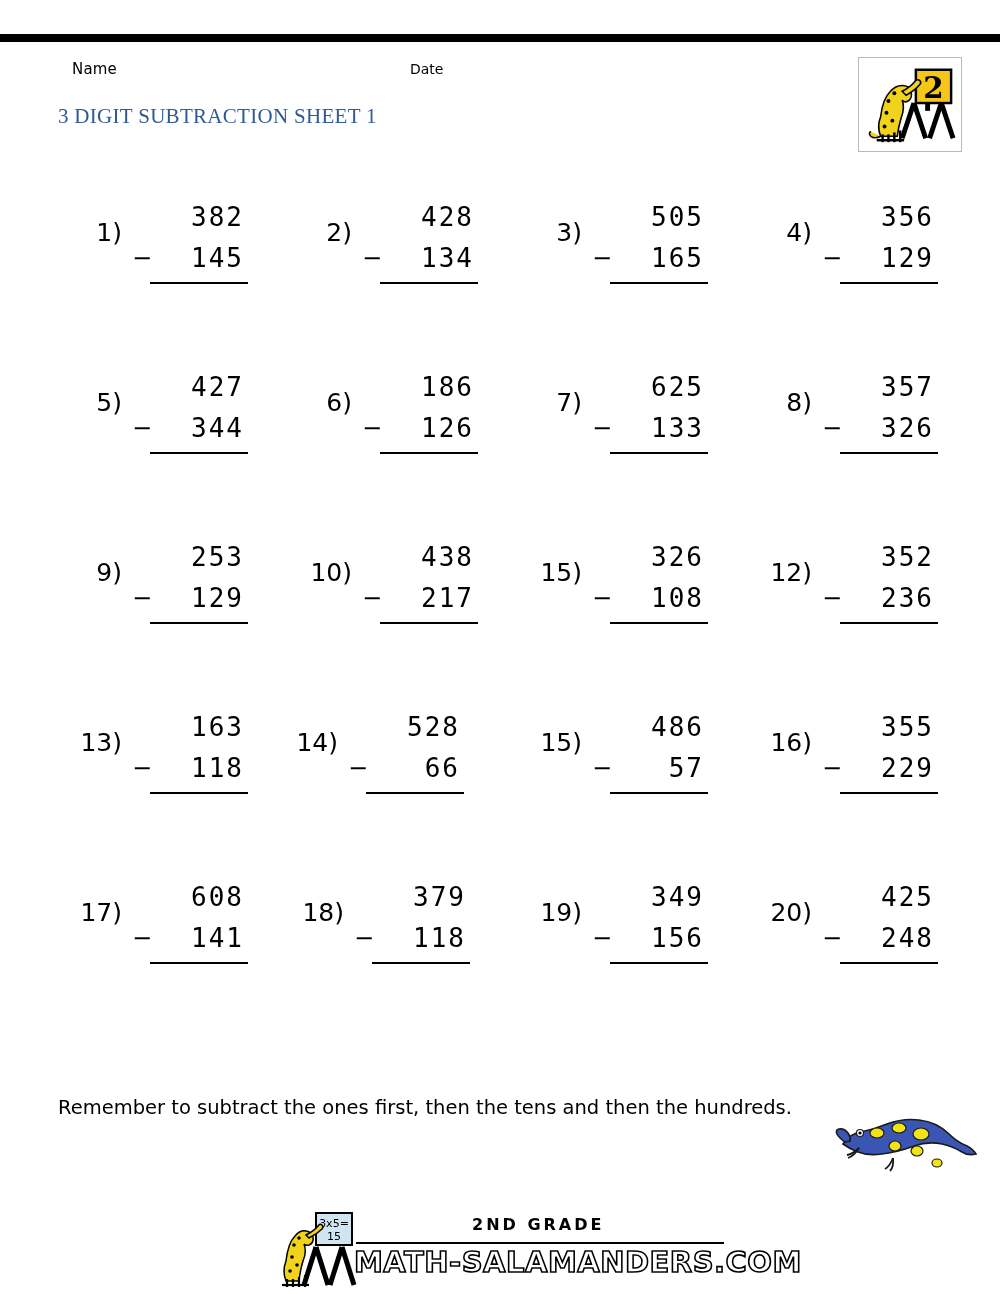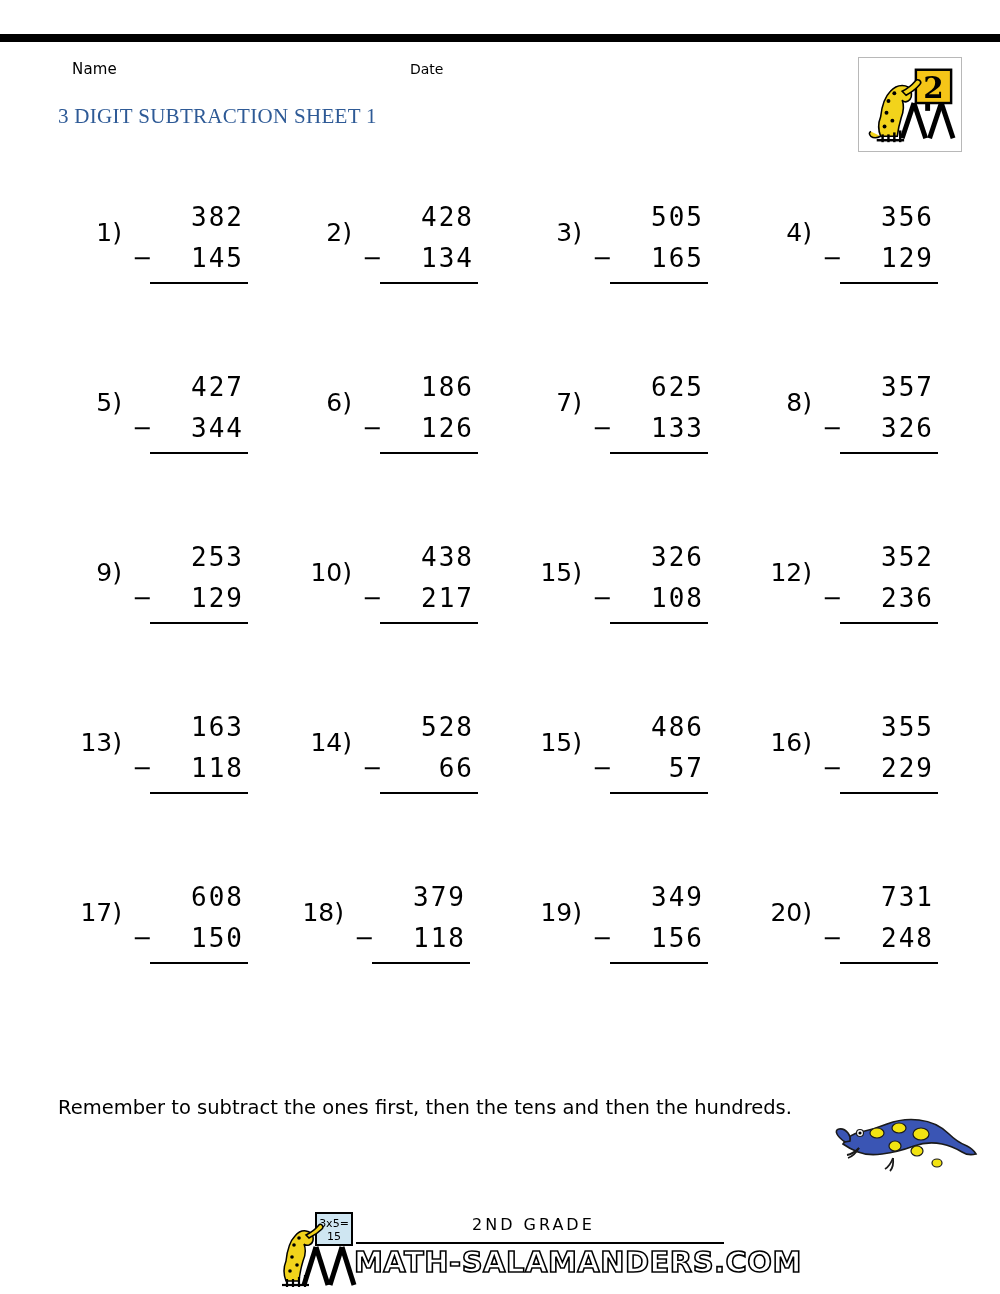--- a/index.html
+++ b/index.html
@@ -169,21 +169,21 @@
     top: 1201px;
     width: 470px;
     height: 88px;
   }
   .footer-logo .grade-text {
     position: absolute;
     left: 200px;
     top: 14px;
     font-family: "DejaVu Sans", sans-serif;
     font-size: 16px;
-    font-weight: normal;
+    font-weight: bold;
     letter-spacing: 3px;
     color: #000;
   }
   .footer-logo .rule {
     position: absolute;
     left: 84px;
     top: 41px;
     width: 368px;
     border-bottom: 2px solid #000;
   }
@@ -392,21 +392,21 @@
         <div class="num">13)</div>
         <div class="stack">
           <div class="minuend">163</div>
           <div class="subline">
             <span class="minus">−</span>
             <span class="subtrahend">118</span>
           </div>
           <div class="answer-rule"></div>
         </div>
       </div>
-      <div class="prob" style="left: 290px;">
+      <div class="prob" style="left: 276px;">
         <div class="num">14)</div>
         <div class="stack">
           <div class="minuend">528</div>
           <div class="subline">
             <span class="minus">−</span>
             <span class="subtrahend">66</span>
           </div>
           <div class="answer-rule"></div>
         </div>
       </div>
@@ -433,21 +433,21 @@
         </div>
       </div>
     </div>
     <div class="prow">
       <div class="prob" style="left: 60px;">
         <div class="num">17)</div>
         <div class="stack">
           <div class="minuend">608</div>
           <div class="subline">
             <span class="minus">−</span>
-            <span class="subtrahend">150</span>
+            <span class="subtrahend">141</span>
           </div>
           <div class="answer-rule"></div>
         </div>
       </div>
       <div class="prob" style="left: 282px;">
         <div class="num">18)</div>
         <div class="stack">
           <div class="minuend">379</div>
           <div class="subline">
             <span class="minus">−</span>
@@ -463,21 +463,21 @@
           <div class="subline">
             <span class="minus">−</span>
             <span class="subtrahend">156</span>
           </div>
           <div class="answer-rule"></div>
         </div>
       </div>
       <div class="prob" style="left: 750px;">
         <div class="num">20)</div>
         <div class="stack">
-          <div class="minuend">731</div>
+          <div class="minuend">425</div>
           <div class="subline">
             <span class="minus">−</span>
             <span class="subtrahend">248</span>
           </div>
           <div class="answer-rule"></div>
         </div>
       </div>
     </div>
   </div>
 

